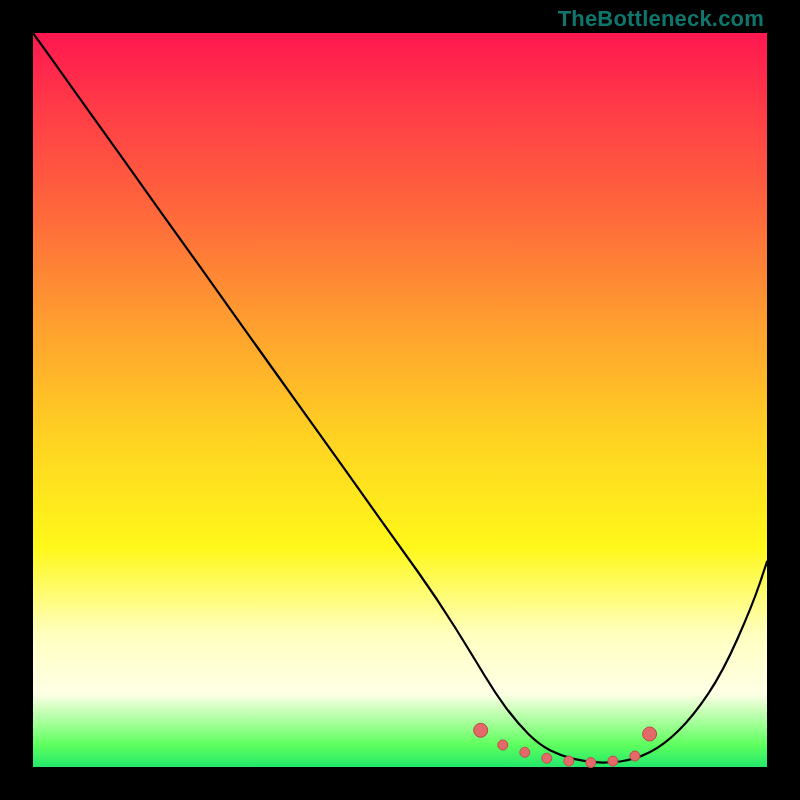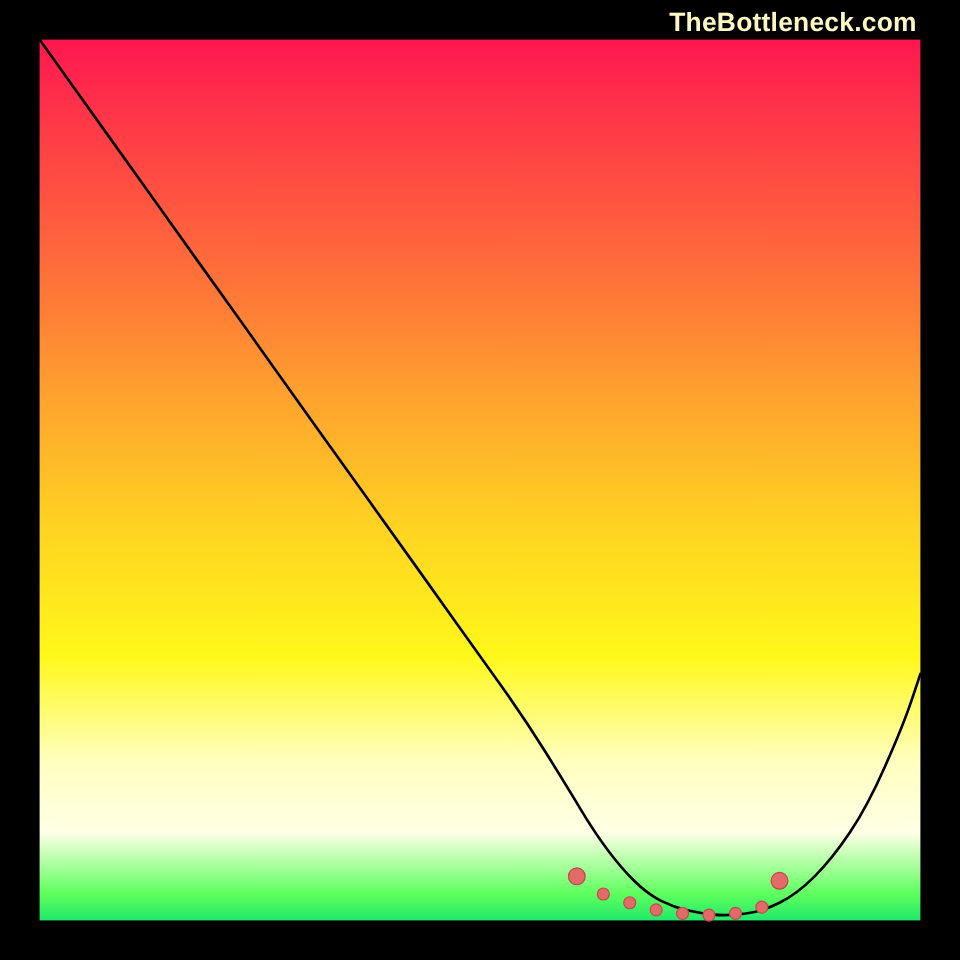--- a/index.html
+++ b/index.html
@@ -37,21 +37,21 @@
       #5eff5e 97%,
       #22e86a 100%
     );
   }
   .watermark {
     position: absolute;
     top: 6px;
     right: 36px;
     font-size: 22px;
     font-weight: 600;
-    color: #fef9c3;
+    color: #0f766e;
     letter-spacing: 0.2px;
     user-select: none;
   }
   svg.curve {
     position: absolute;
     left: 0;
     top: 0;
     width: 734px;
     height: 734px;
     overflow: visible;

